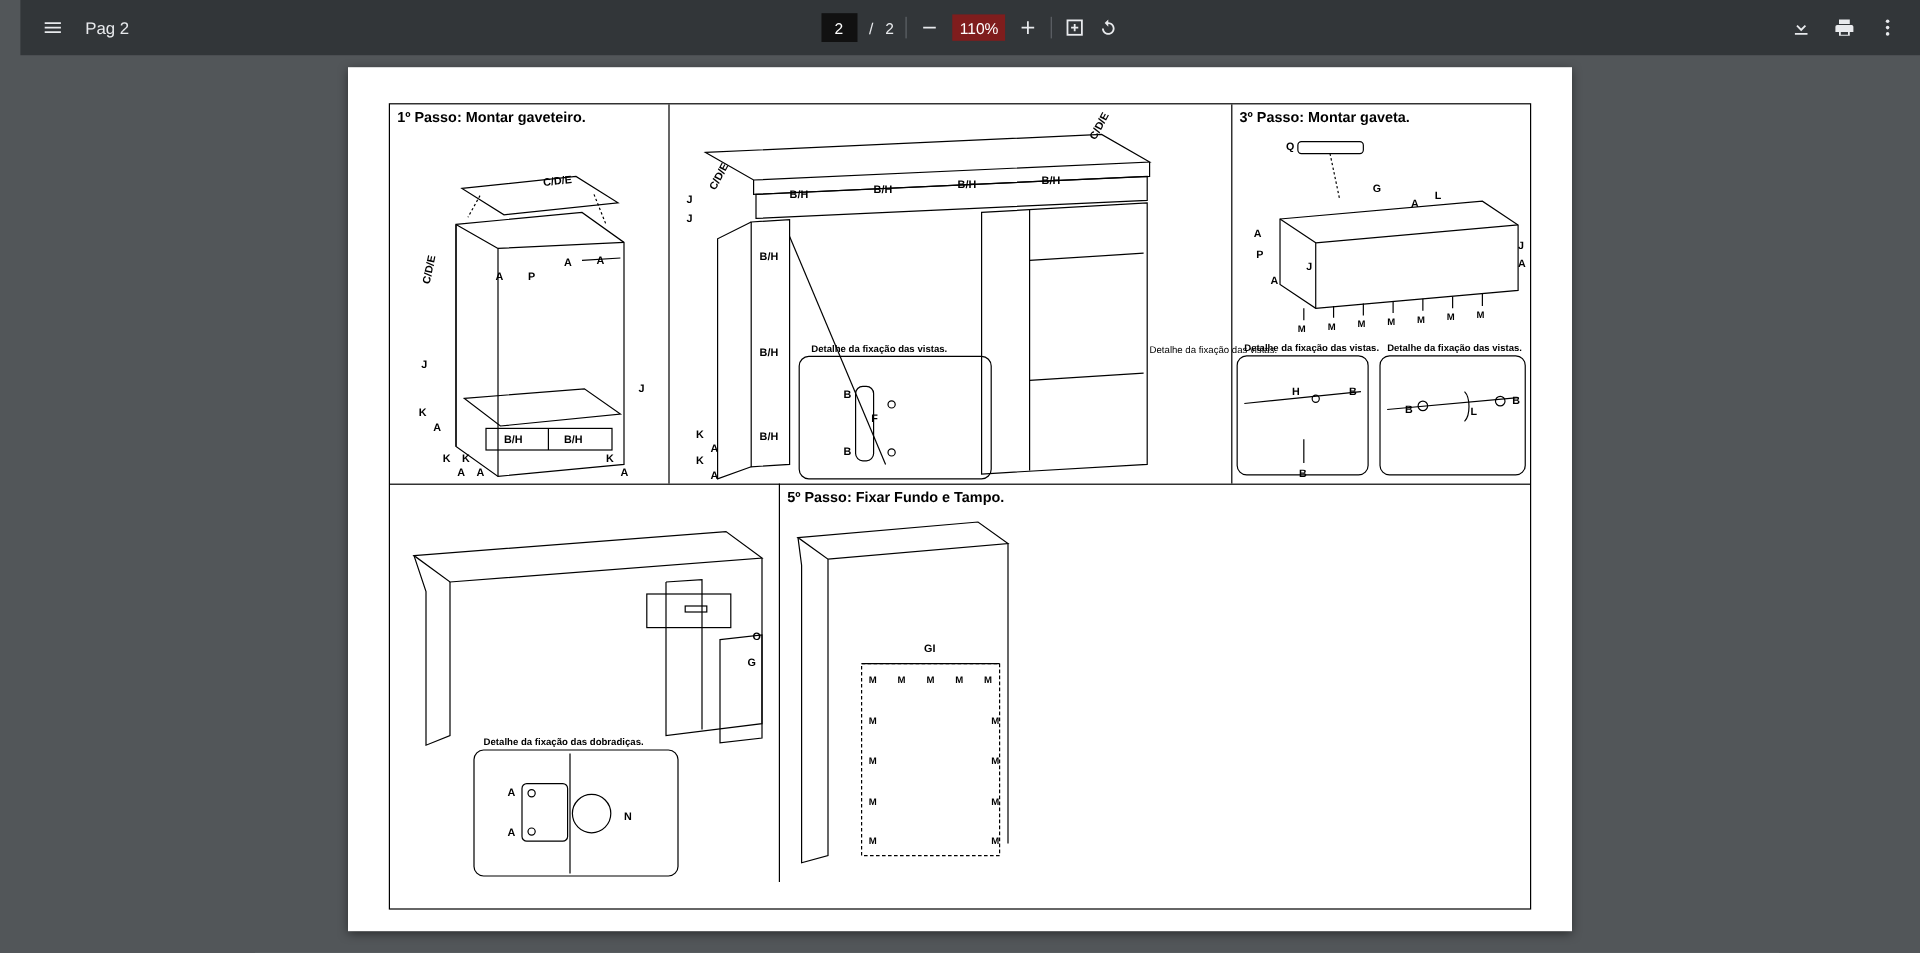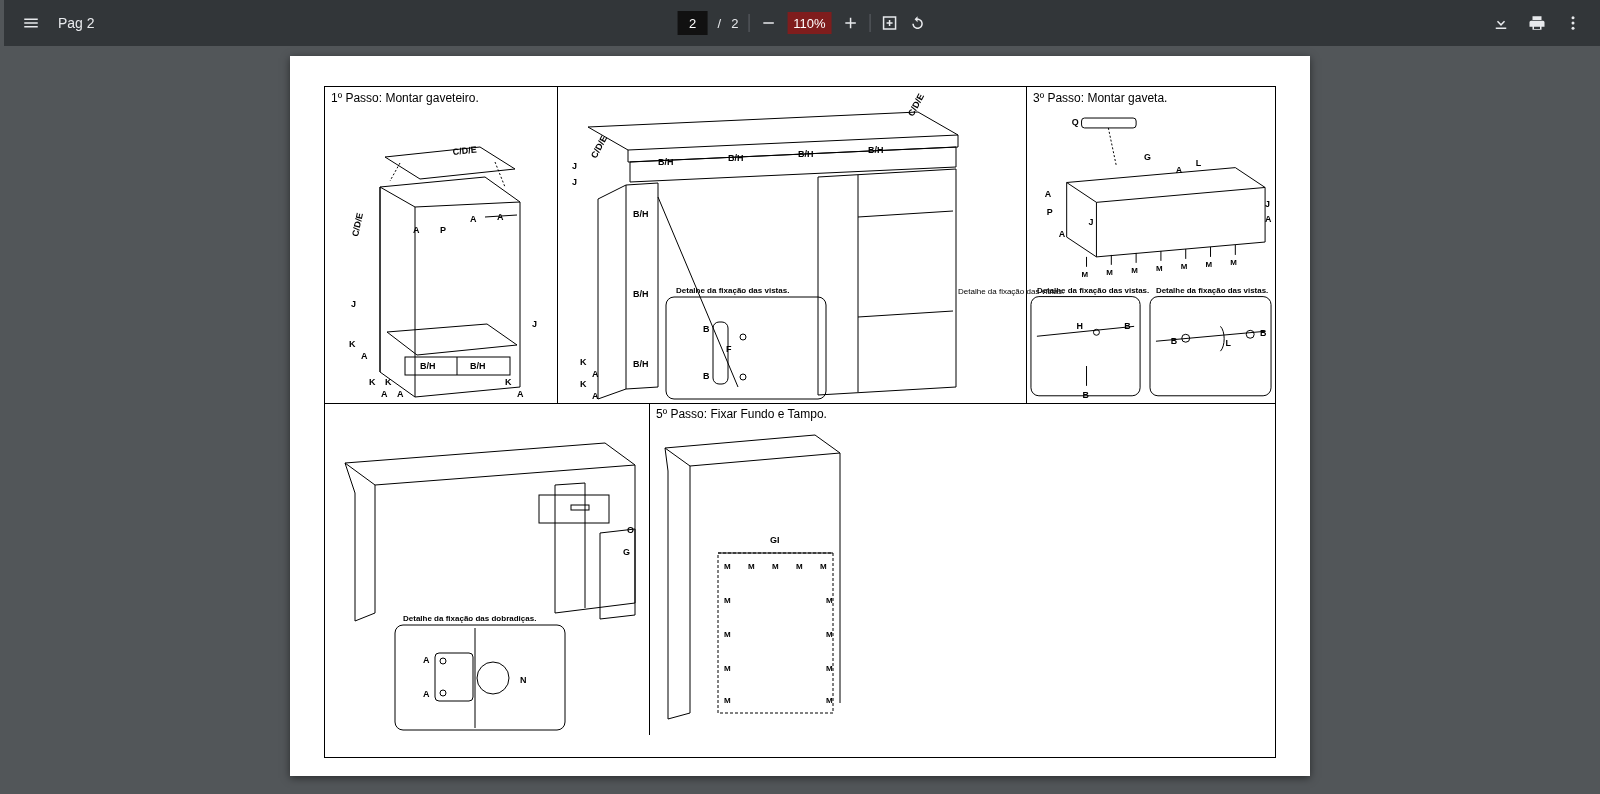--- a/index.html
+++ b/index.html
@@ -1,33 +1,33 @@
 <!DOCTYPE html>
 <html><head>
 <meta charset="utf-8">
 <style>
   html,body{margin:0;padding:0;width:1600px;height:794px;background:#525659;font-family:Arial,Helvetica,sans-serif;overflow:hidden}
-  .toolbar{position:absolute;top:0;left:4px;right:0;height:46px;background:#323639;display:flex;align-items:center;color:#e8eaed;font-size:13px}
+  .toolbar{position:absolute;top:0;left:17px;right:0;height:46px;background:#323639;display:flex;align-items:center;color:#e8eaed;font-size:13px}
   .tb-left{display:flex;align-items:center;gap:18px;padding-left:18px}
   .tb-center{position:absolute;left:50%;transform:translateX(-50%);display:flex;align-items:center;gap:10px}
   .tb-right{margin-left:auto;display:flex;align-items:center;gap:18px;padding-right:18px}
   .icon{width:18px;height:18px;display:flex;align-items:center;justify-content:center;cursor:pointer;fill:#e8eaed;color:#e8eaed}
   .divider{width:1px;height:18px;background:#5f6368}
   .page-input{width:26px;height:22px;background:#111;color:#fff;border:none;text-align:center;font-size:13px}
   .zoom-box{width:44px;height:22px;background:#7f1d1d;color:#fff;display:flex;align-items:center;justify-content:center;font-size:13px}
   .slash{color:#e8eaed}
   .title{color:#e8eaed;font-size:14px}
   .viewport{position:absolute;top:46px;left:0;right:0;bottom:0;display:flex;justify-content:center;overflow:auto}
   .page{margin-top:10px;width:1020px;height:720px;background:#fff;box-shadow:0 2px 8px rgba(0,0,0,.5);position:relative}
   .sheet{position:absolute;left:34px;top:30px;right:34px;bottom:18px;border:1.5px solid #000}
   .row1{position:absolute;top:0;left:0;right:0;height:316px;border-bottom:1.5px solid #000;display:flex}
   .row2{position:absolute;top:316px;left:0;right:0;bottom:22px;display:flex}
   .cell{border-right:1.5px solid #000;position:relative;font-family:Arial,sans-serif}
   .cell:last-child{border-right:none}
-  .step-title{font-weight:normal;font-size:12px;padding:4px 6px 0 6px;white-space:nowrap}
+  .step-title{font-weight:bold;font-size:12px;padding:4px 6px 0 6px;white-space:nowrap}
   .final-title{font-weight:bold;font-size:15px;padding:3px 6px 0 6px}
   .footer{position:absolute;left:0;right:0;bottom:0;height:22px;border-top:1.5px solid #000}
   .pglabel{position:absolute;right:6px;bottom:2px;font-size:10px;border:1px solid #000;padding:1px 50px 1px 6px}
   .pglabel b{font-style:italic;font-weight:bold}
   .detail-caption{font-size:8px;position:absolute}
   .panel-svg{position:absolute;inset:0;width:100%;height:100%}
   .lbl{font-size:9px;font-weight:bold;font-family:Arial}
   .lbls{font-size:8px;font-weight:bold;font-family:Arial}
   .callout{fill:none;stroke:#000;stroke-width:1;rx:8;ry:8}
 </style>

